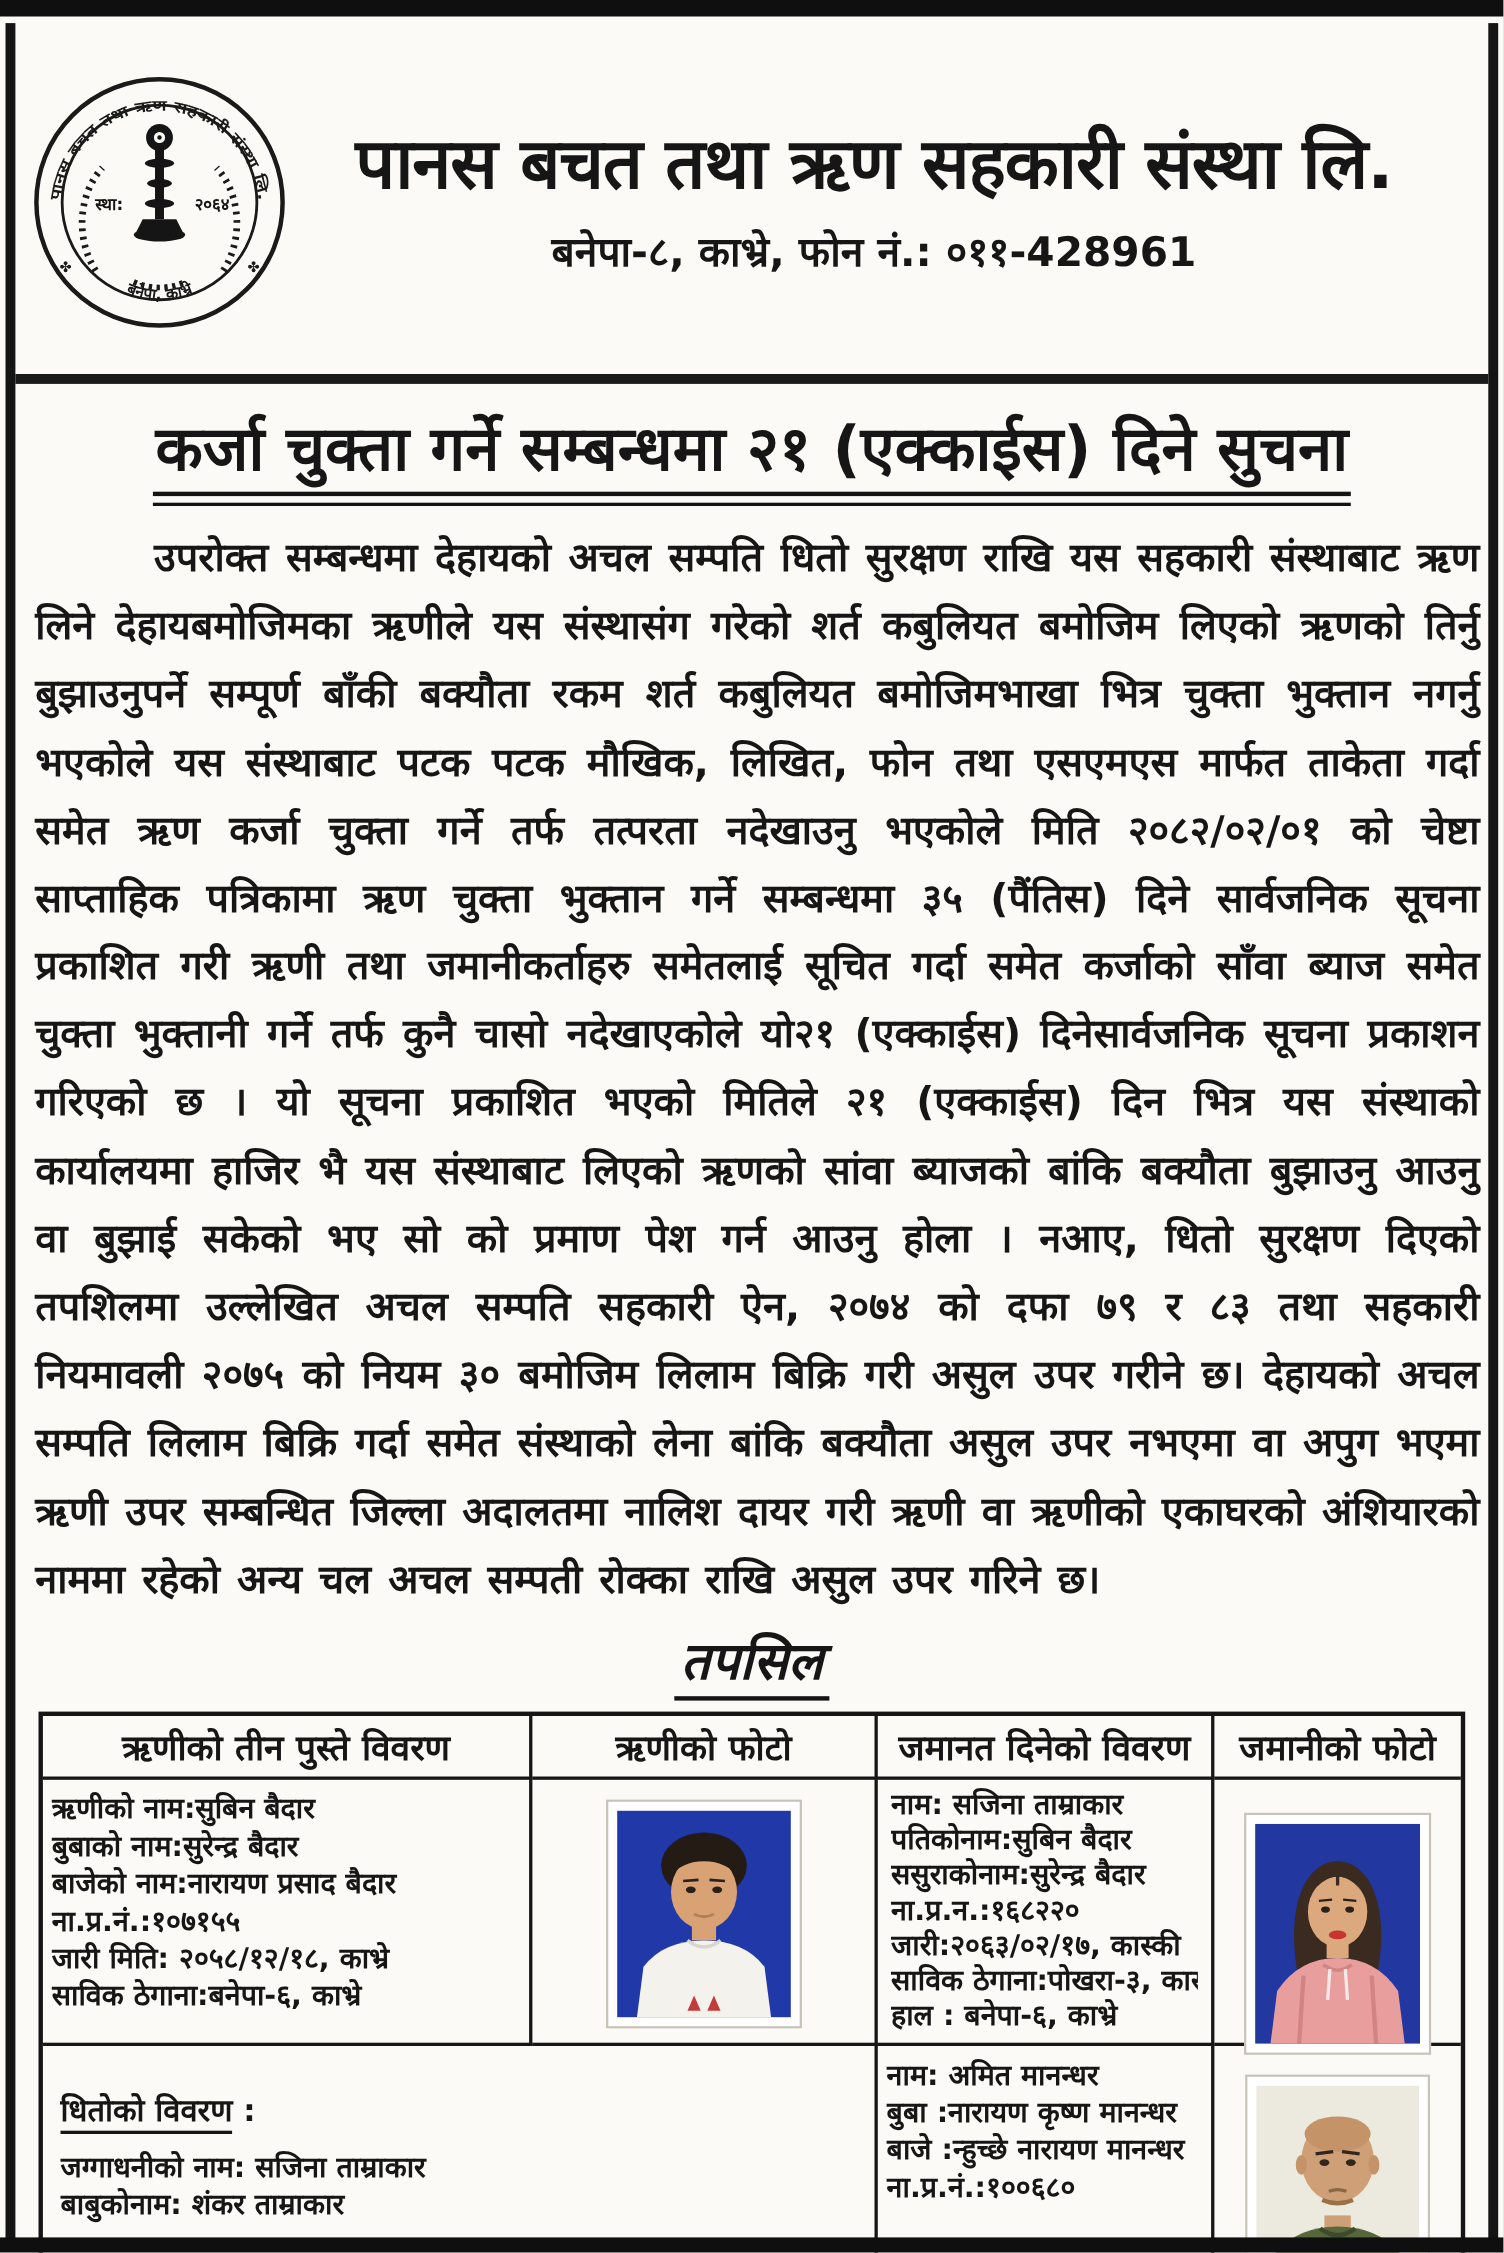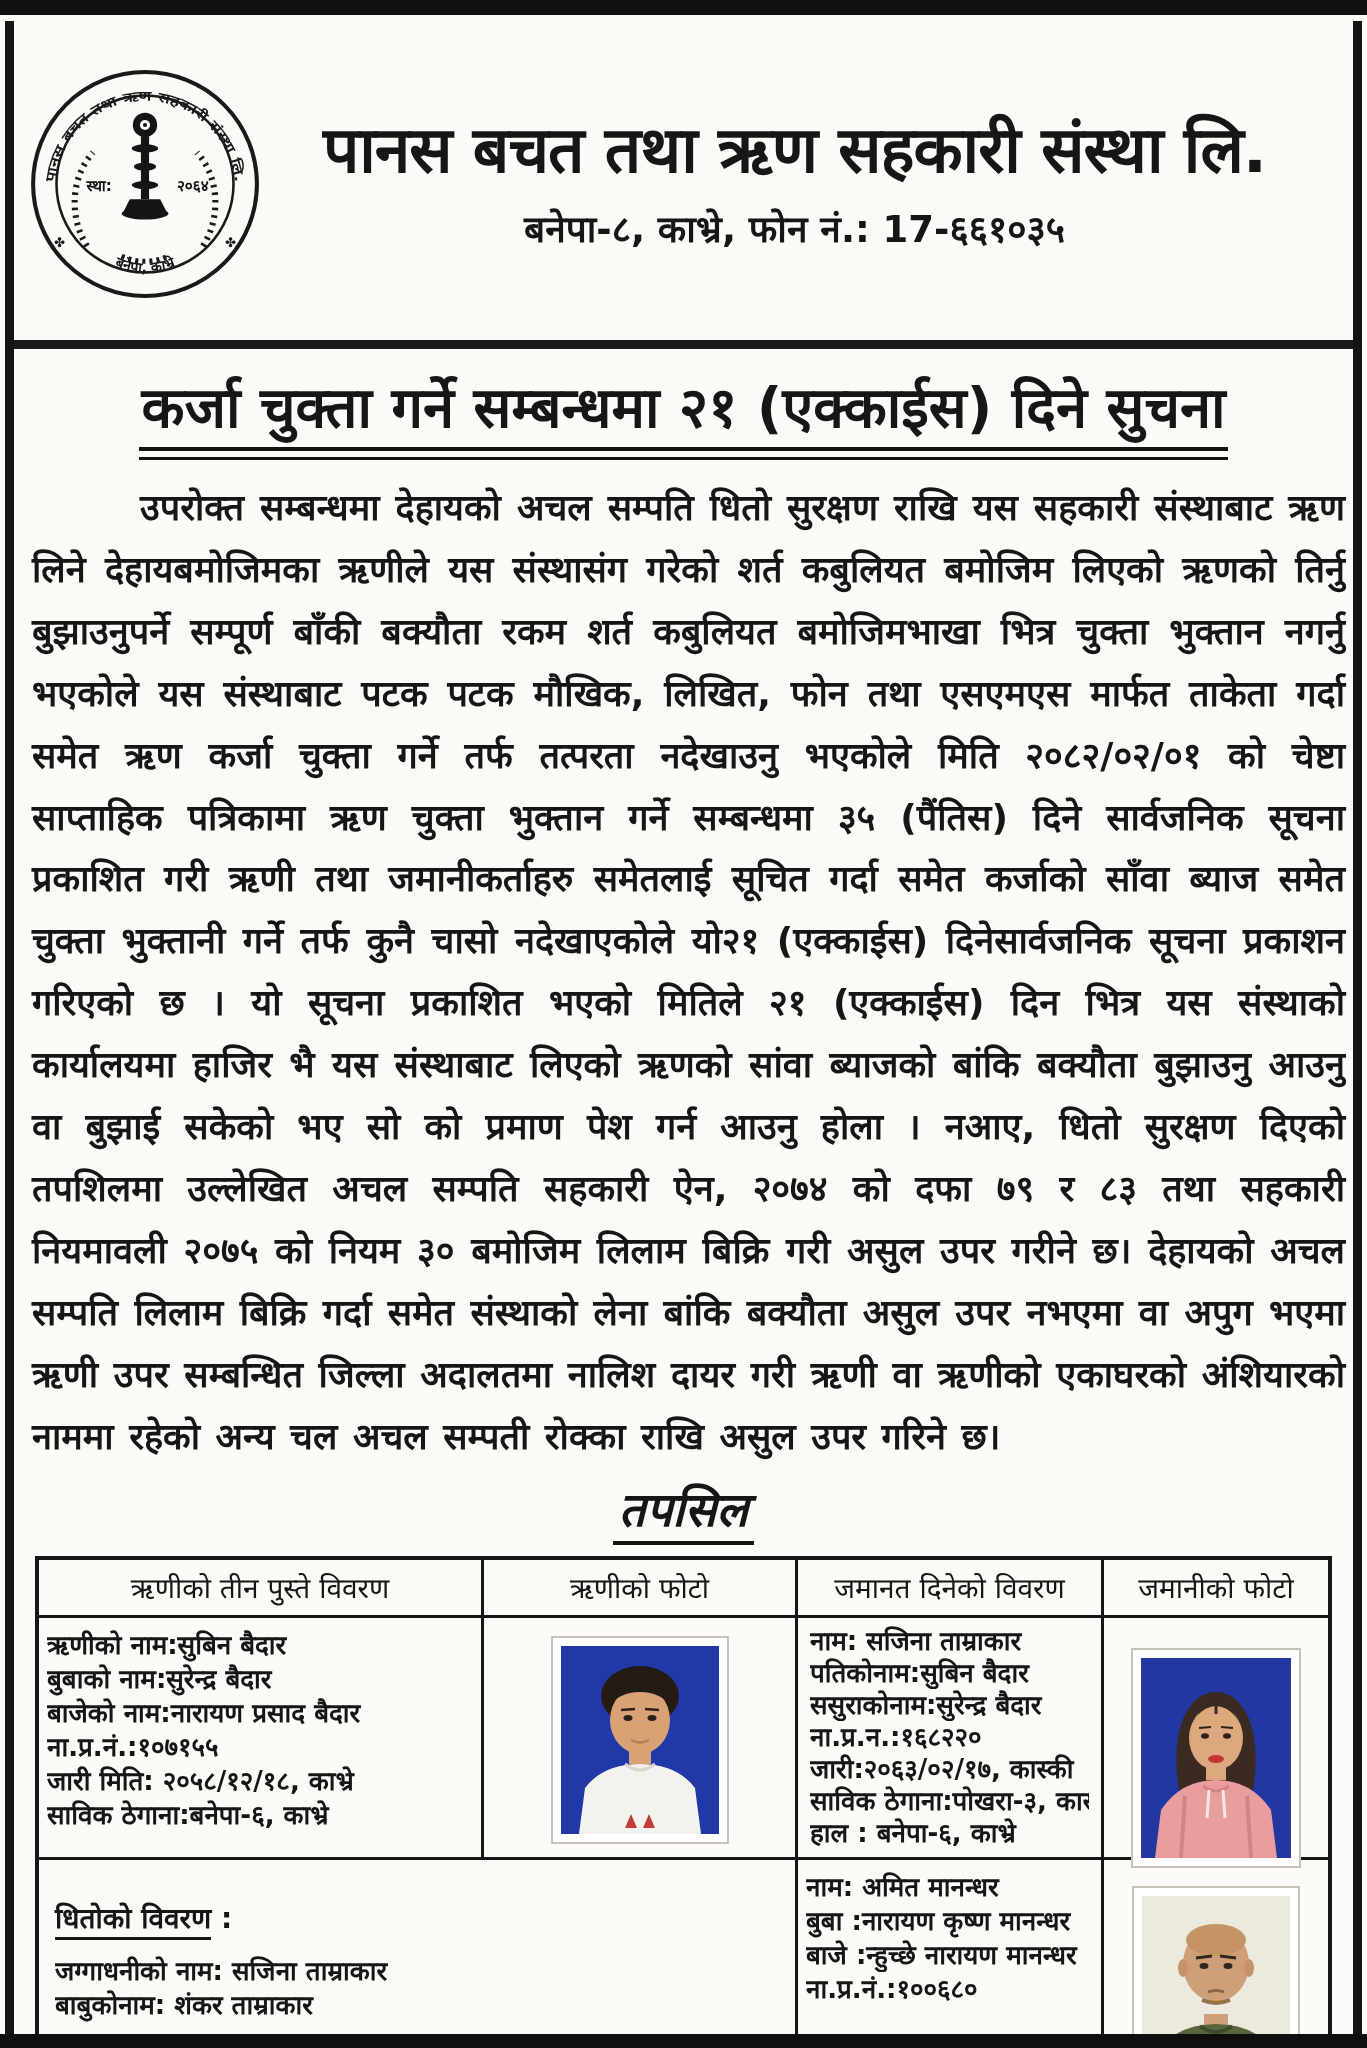--- a/index.html
+++ b/index.html
@@ -41,21 +41,21 @@
   
   .main-table{
     margin:16px 35px 0 35px;height:674px;box-sizing:border-box;
     border:4px solid #161616;display:grid;
     grid-template-columns:445px 314px 306px 1fr;
     grid-template-rows:58px 242px 1fr;
   }
   .cell{border-right:3px solid #161616;border-bottom:3px solid #161616;box-sizing:border-box;min-width:0;}
   .cell.last-col{border-right:none;}
   .cell.last-row{border-bottom:none;}
-  .th{display:flex;align-items:center;justify-content:center;font-size:28px;font-weight:normal;white-space:nowrap;}
+  .th{display:flex;align-items:center;justify-content:center;font-size:32px;font-weight:bold;white-space:nowrap;}
   .info{padding:10px 8px;font-size:26px;font-weight:bold;line-height:34px;}
   .info.tight{line-height:32px;padding:7px 12px;}
   .tline{white-space:nowrap;overflow:hidden;}
   .photo-cell{display:flex;justify-content:center;align-items:flex-start;}
   .photo-frame{background:#ffffff;border:2px solid #c7c3b8;padding:8px;line-height:0;}
   .photo-frame.m18{margin-top:18px;}
   .photo-frame.m30{margin-top:30px;}
   .photo-frame.m26{margin-top:26px;}
 
   
@@ -107,21 +107,21 @@
           <path d="M58,176 C40,148 42,108 64,84" stroke-width="6" stroke-dasharray="2.5 5"></path>
           <path d="M172,176 C190,148 188,108 166,84" stroke-width="6" stroke-dasharray="2.5 5"></path>
           <path d="M92,186 Q115,196 138,186" stroke-width="5" stroke-dasharray="3 4"></path>
         </g>
         <text x="31" y="177" font-size="13" text-anchor="middle" fill="#1a1a1a">✤</text>
         <text x="199" y="177" font-size="13" text-anchor="middle" fill="#1a1a1a">✤</text>
       </svg>
     </div>
     <div class="header-text">
       <div class="org-name">पानस बचत तथा ऋण सहकारी संस्था लि.</div>
-      <div class="org-address">बनेपा-८, काभ्रे, फोन नं.: 17-६६१०३५</div>
+      <div class="org-address">बनेपा-८, काभ्रे, फोन नं.: ०११-428961</div>
     </div>
   </div>
   <div class="rule"></div>
 
   <div class="title-wrap">
     <span class="title">कर्जा चुक्ता गर्ने सम्बन्धमा २१ (एक्काईस) दिने सुचना</span>
   </div>
 
   <p class="body-text">उपरोक्त सम्बन्धमा देहायको अचल सम्पति धितो सुरक्षण राखि यस सहकारी संस्थाबाट ऋण लिने देहायबमोजिमका ऋणीले यस संस्थासंग गरेको शर्त कबुलियत बमोजिम लिएको ऋणको तिर्नु बुझाउनुपर्ने सम्पूर्ण बाँकी बक्यौता रकम शर्त कबुलियत बमोजिमभाखा भित्र चुक्ता भुक्तान नगर्नु भएकोले यस संस्थाबाट पटक पटक मौखिक, लिखित, फोन तथा एसएमएस मार्फत ताकेता गर्दा समेत ऋण कर्जा चुक्ता गर्ने तर्फ तत्परता नदेखाउनु भएकोले मिति २०८२/०२/०१ को चेष्टा साप्ताहिक पत्रिकामा ऋण चुक्ता भुक्तान गर्ने सम्बन्धमा ३५ (पैंतिस) दिने सार्वजनिक सूचना प्रकाशित गरी ऋणी तथा जमानीकर्ताहरु समेतलाई सूचित गर्दा समेत कर्जाको साँवा ब्याज समेत चुक्ता भुक्तानी गर्ने तर्फ कुनै चासो नदेखाएकोले यो२१ (एक्काईस) दिनेसार्वजनिक सूचना प्रकाशन गरिएको छ । यो सूचना प्रकाशित भएको मितिले २१ (एक्काईस) दिन भित्र यस संस्थाको कार्यालयमा हाजिर भै यस संस्थाबाट लिएको ऋणको सांवा ब्याजको बांकि बक्यौता बुझाउनु आउनु वा बुझाई सकेको भए सो को प्रमाण पेश गर्न आउनु होला । नआए, धितो सुरक्षण दिएको तपशिलमा उल्लेखित अचल सम्पति सहकारी ऐन, २०७४ को दफा ७९ र ८३ तथा सहकारी नियमावली २०७५ को नियम ३० बमोजिम लिलाम बिक्रि गरी असुल उपर गरीने छ। देहायको अचल सम्पति लिलाम बिक्रि गर्दा समेत संस्थाको लेना बांकि बक्यौता असुल उपर नभएमा वा अपुग भएमा ऋणी उपर सम्बन्धित जिल्ला अदालतमा नालिश दायर गरी ऋणी वा ऋणीको एकाघरको अंशियारको नाममा रहेको अन्य चल अचल सम्पती रोक्का राखि असुल उपर गरिने छ।</p>
 

